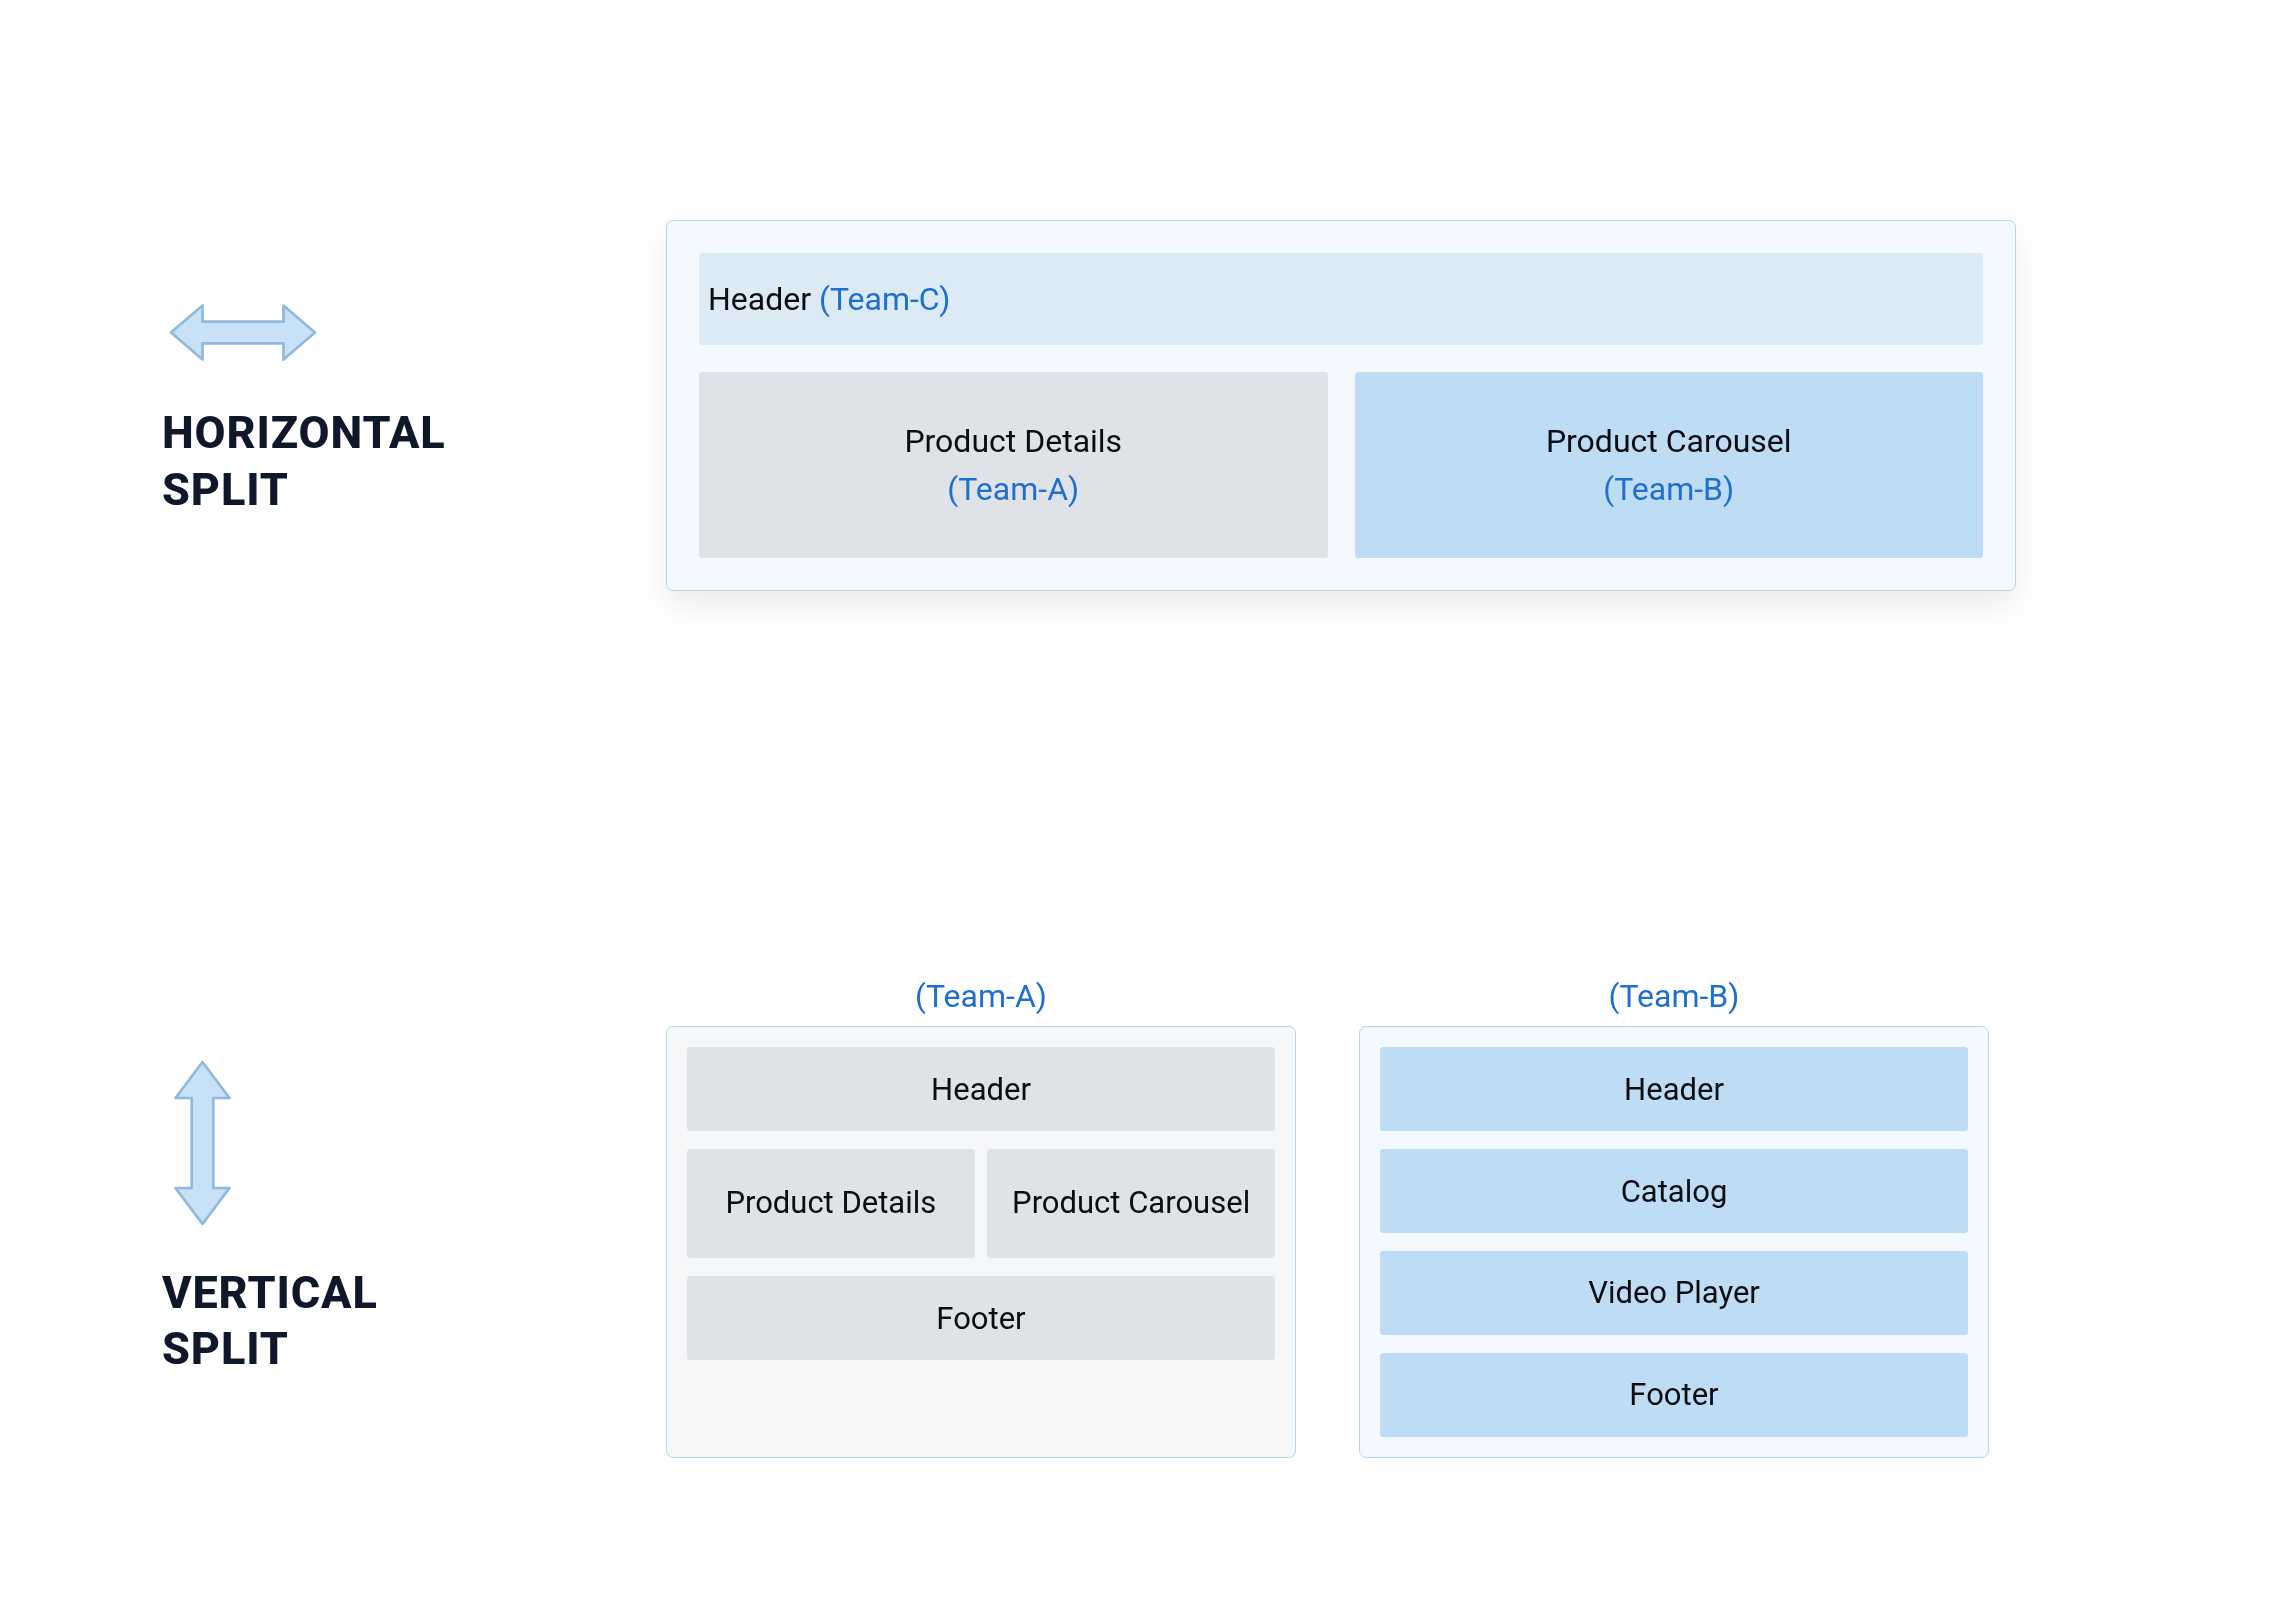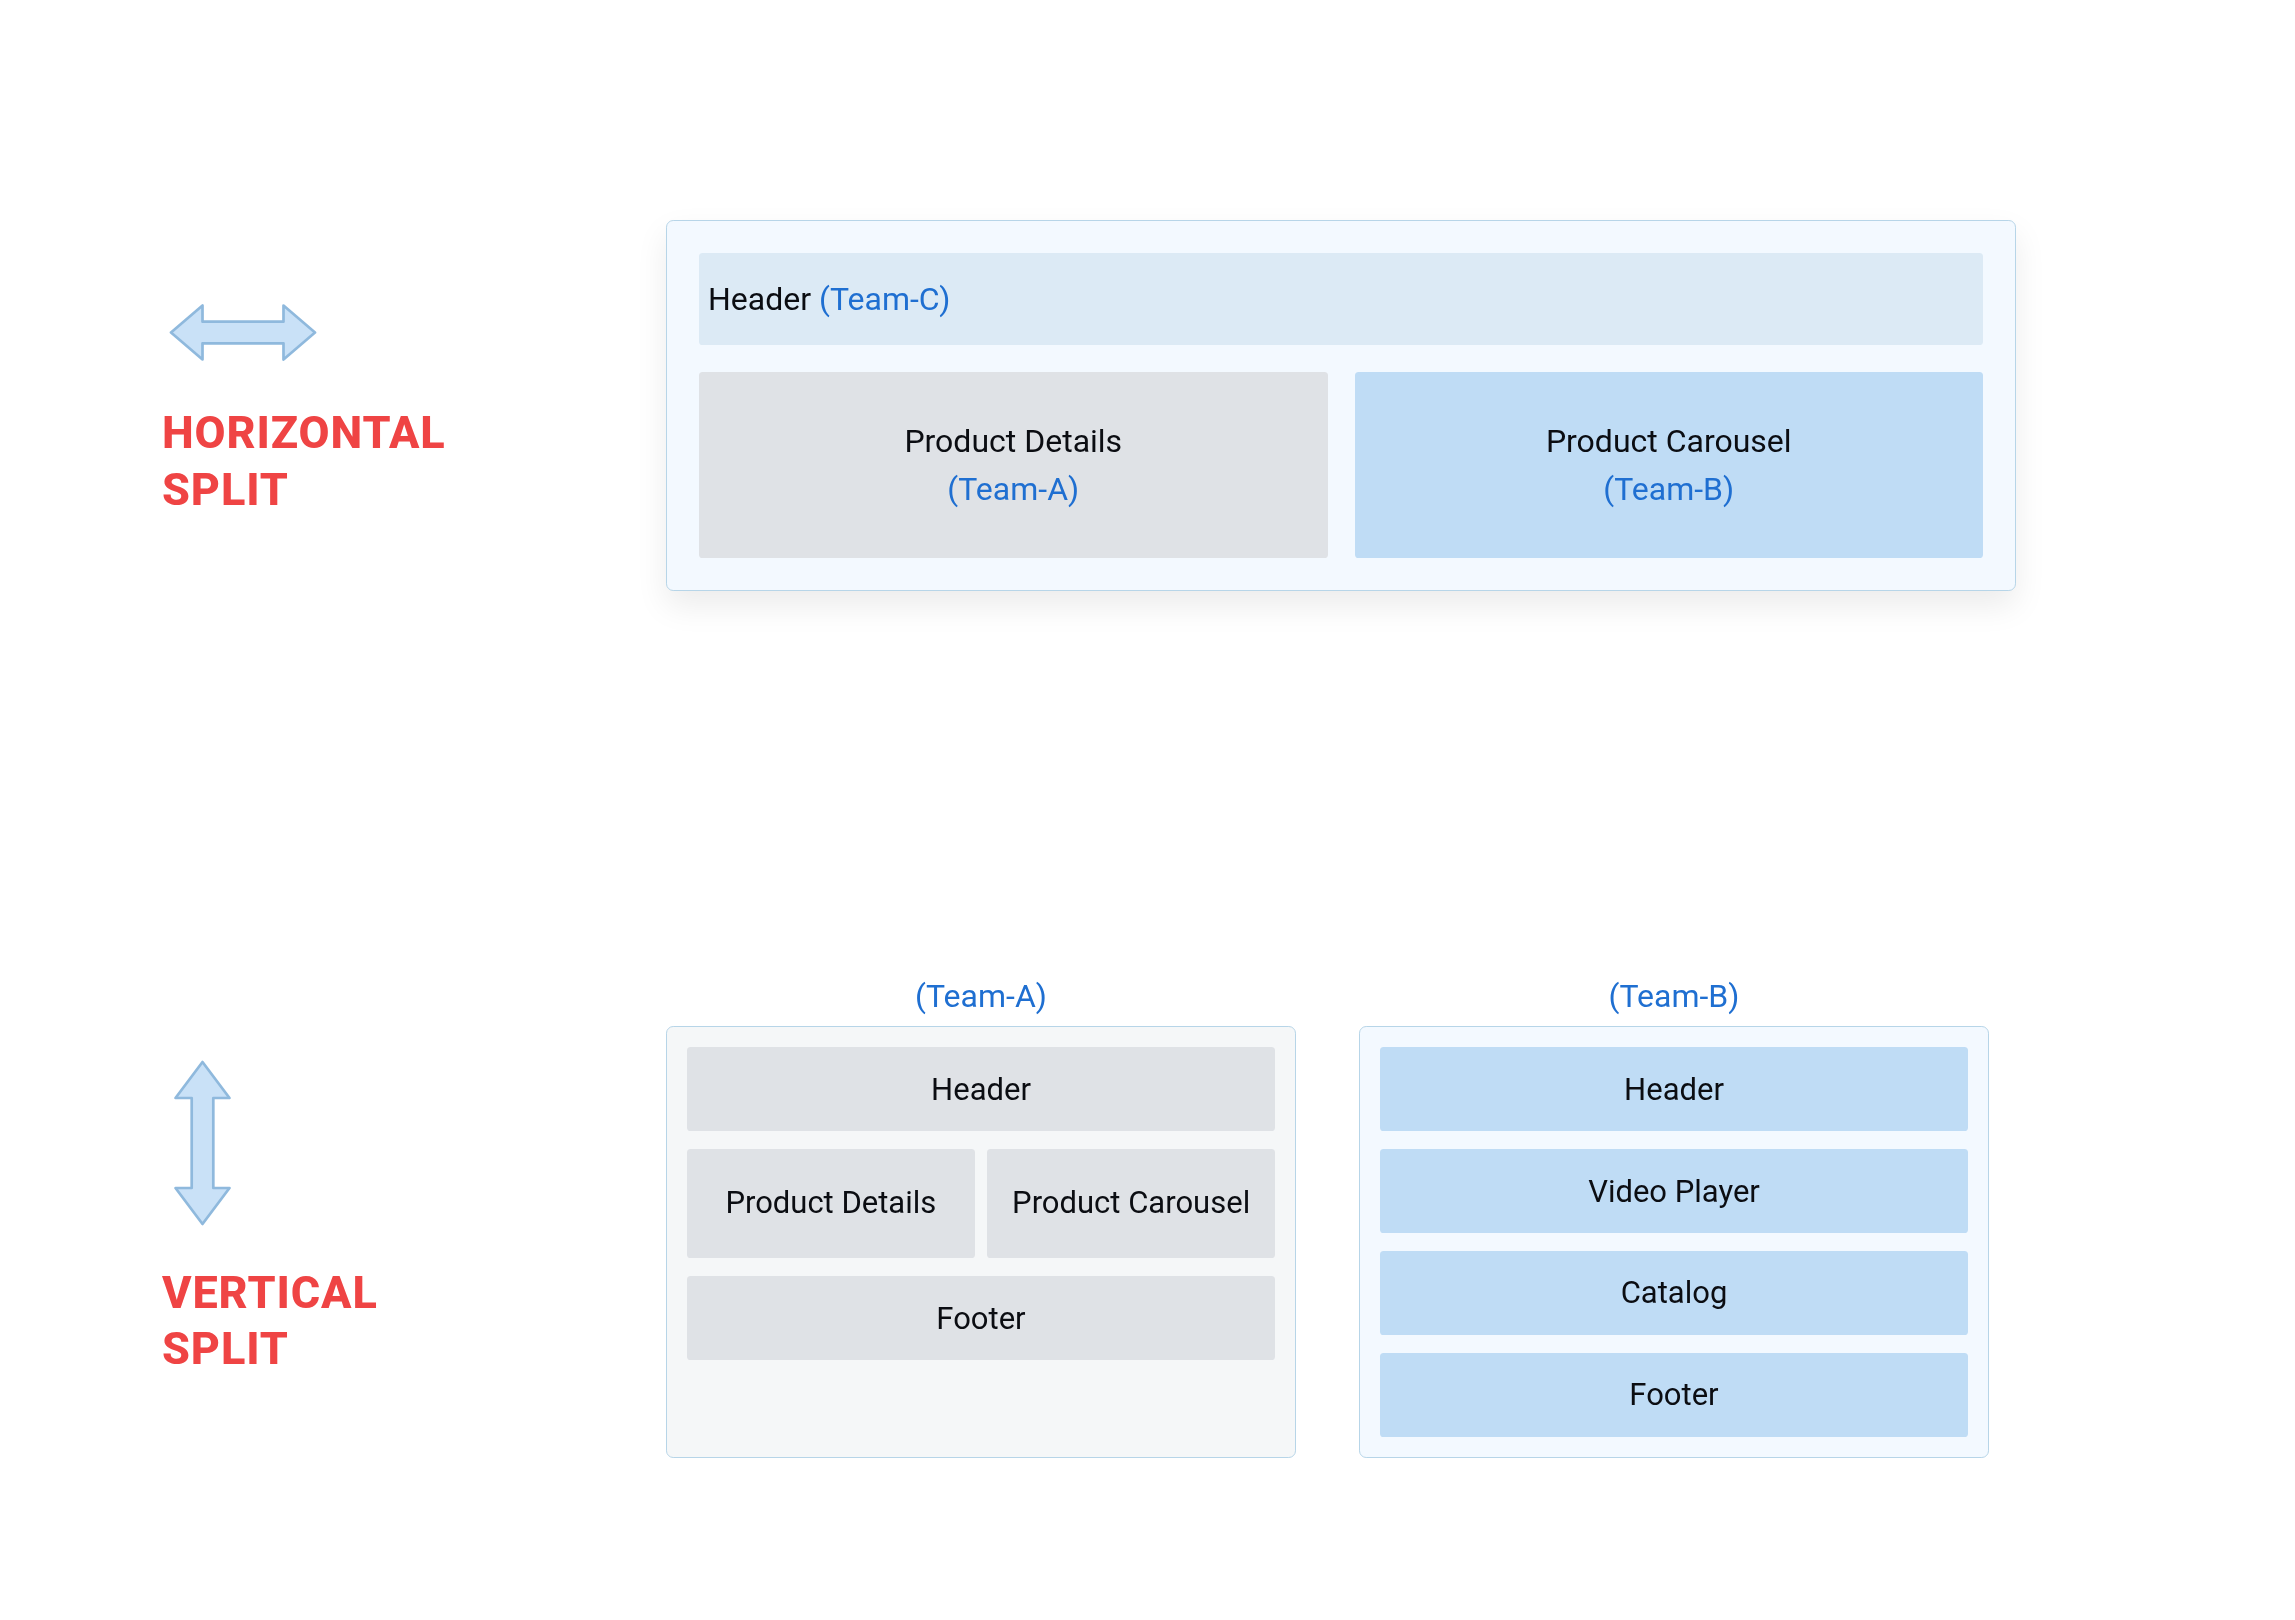--- a/index.html
+++ b/index.html
@@ -40,21 +40,21 @@
       flex: 0 0 558px;
       display: flex;
       flex-direction: column;
       align-items: flex-start;
       gap: 32px;
       padding-left: 54px;
     }
     .label-col .title {
       font-size: 45px;
       font-weight: 800;
-      color: #ef4444;
+      color: #0f172a;
       letter-spacing: 0.9px;
       line-height: 1.25;
       text-transform: uppercase;
     }
     .icon-wrap {
       display: inline-flex;
     }
     .diagram-col {
       flex: 1;
       display: flex;
@@ -230,22 +230,22 @@
           <div class="small-two">
             <div class="small-cell">Product Details</div>
             <div class="small-cell">Product Carousel</div>
           </div>
           <div class="small-row gray">Footer</div>
         </div>
 
         <div class="small-panel blue">
           <div class="panel-team-label">(Team-B)</div>
           <div class="small-row blue">Header</div>
+          <div class="small-row blue">Catalog</div>
           <div class="small-row blue">Video Player</div>
-          <div class="small-row blue">Catalog</div>
           <div class="small-row blue">Footer</div>
         </div>
 
       </div>
     </div>
   </div>
 
 </div>
 
 

